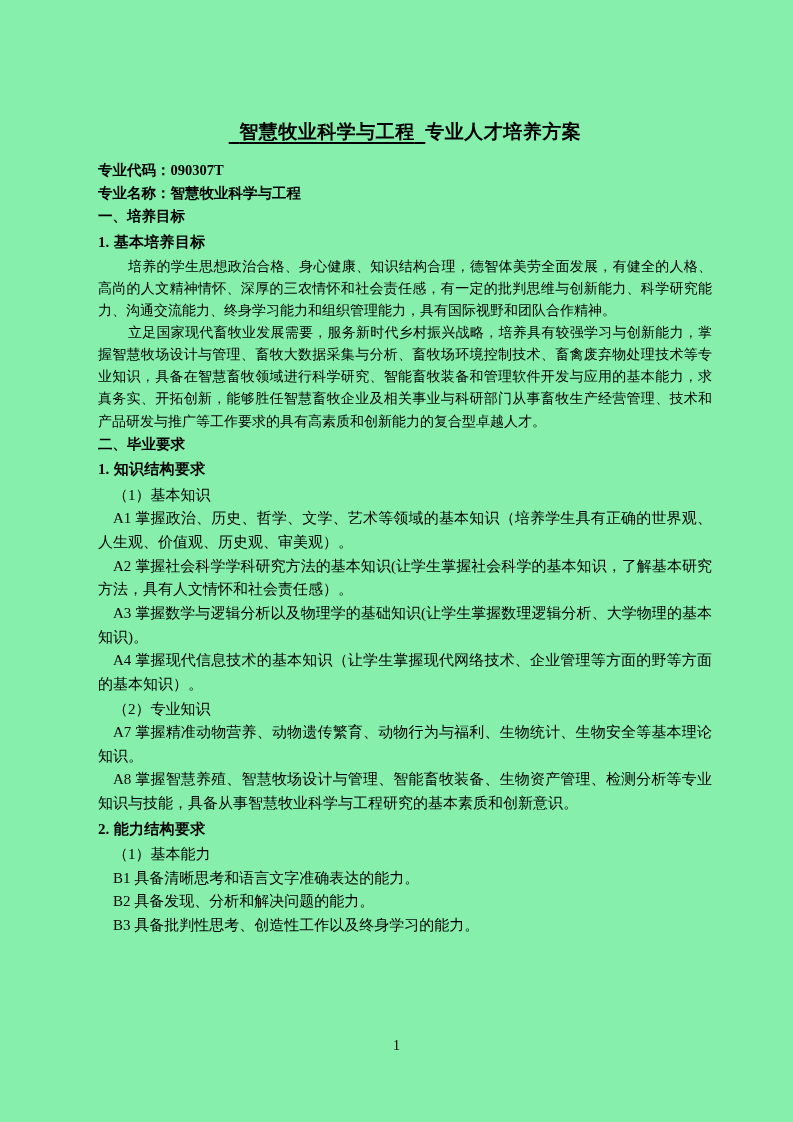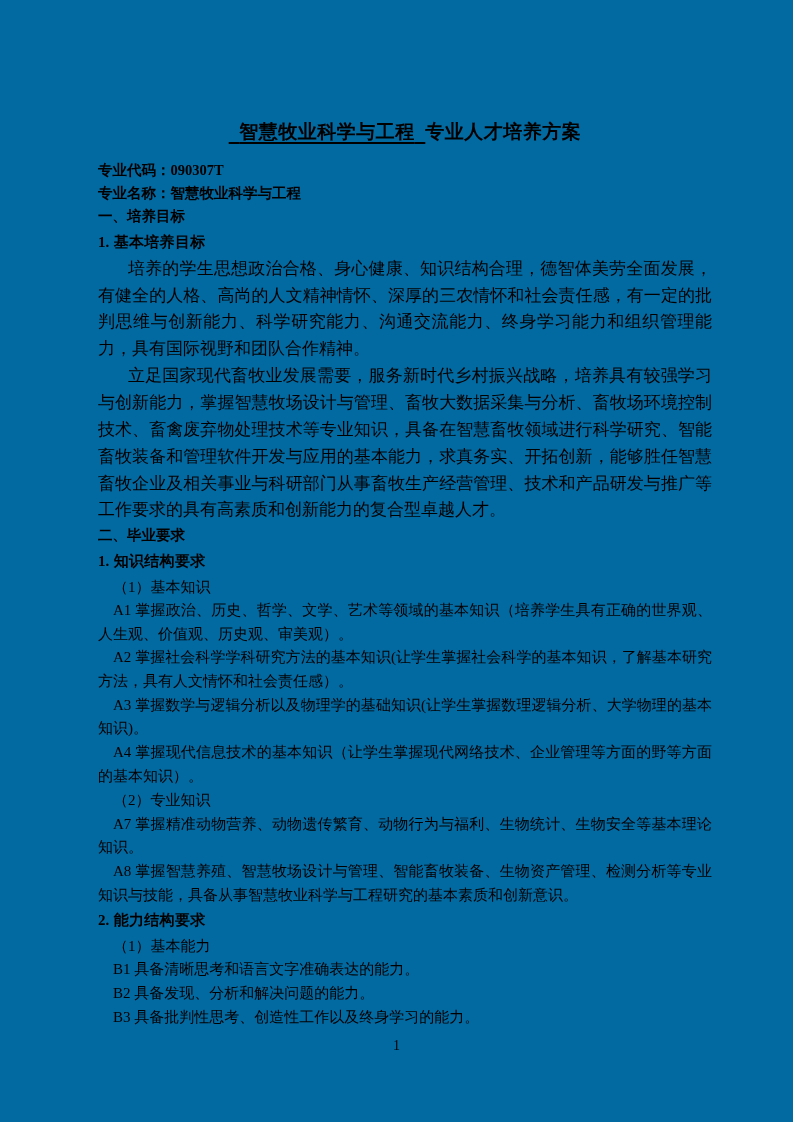--- a/index.html
+++ b/index.html
@@ -8,21 +8,21 @@
     background: #ffffff;
   }
   body {
     font-family: "Liberation Serif", "DejaVu Serif", serif;
     color: #000000;
   }
   .page {
     position: relative;
     width: 793px;
     height: 1122px;
-    background: #0369a1;
+    background: #86efac;
     margin: 0 auto;
     overflow: hidden;
     box-sizing: border-box;
   }
   .content {
     position: absolute;
     left: 98px;
     top: 118px;
     width: 614px;
   }
@@ -86,21 +86,21 @@
   }
   .h-level3 {
     font-size: 15px;
     line-height: 1.62;
     margin: 0;
     padding-left: 15px;
   }
 
   
   .para {
-    font-size: 17px;
+    font-size: 14px;
     line-height: 1.58;
     margin: 0;
     text-align: justify;
     text-justify: inter-ideograph;
     text-indent: 30px;
   }
   .item {
     font-size: 15px;
     line-height: 1.58;
     margin: 0;

